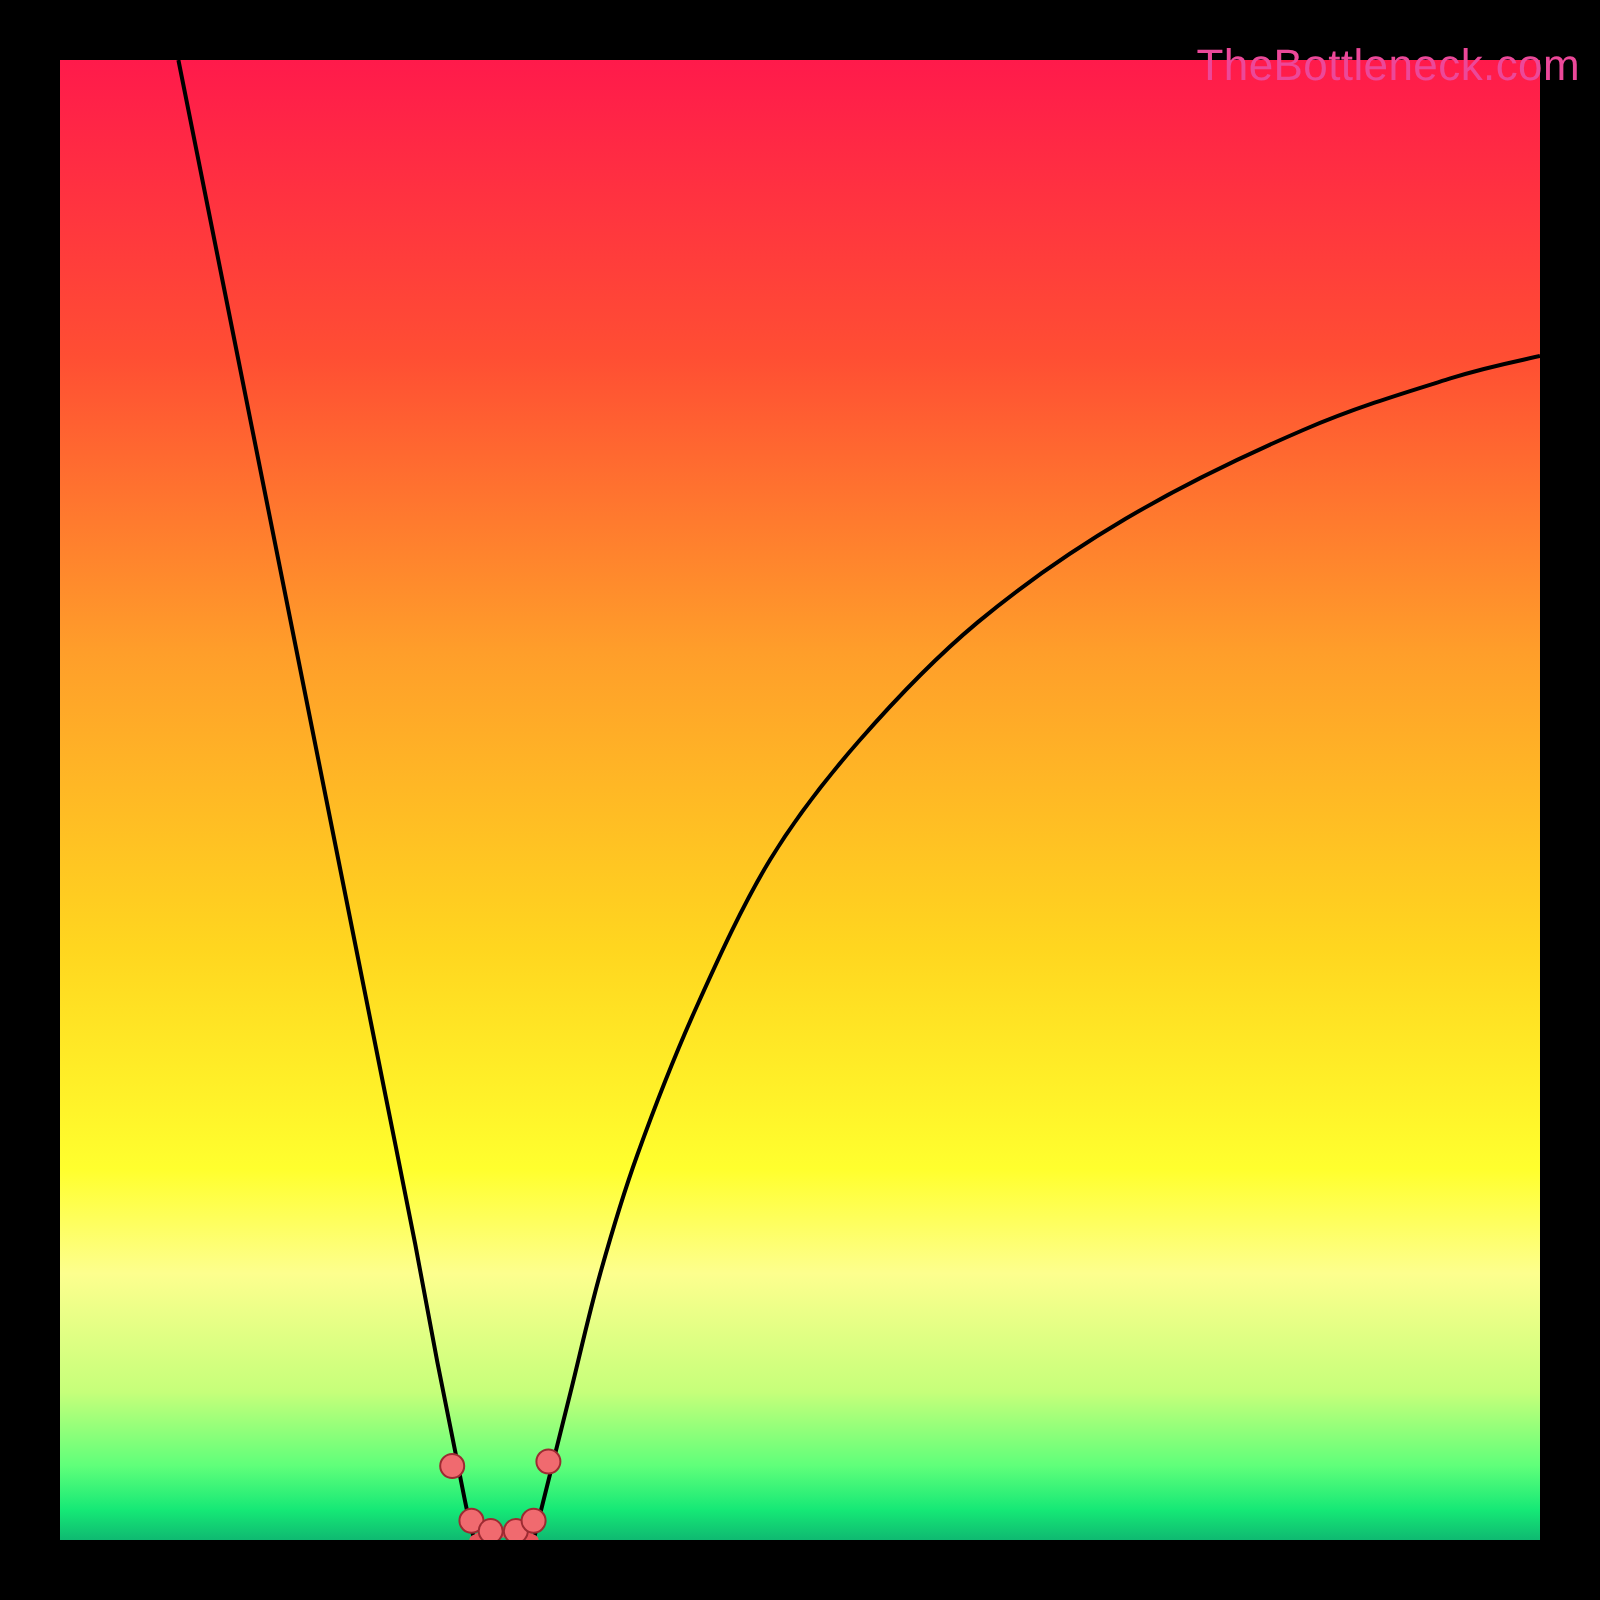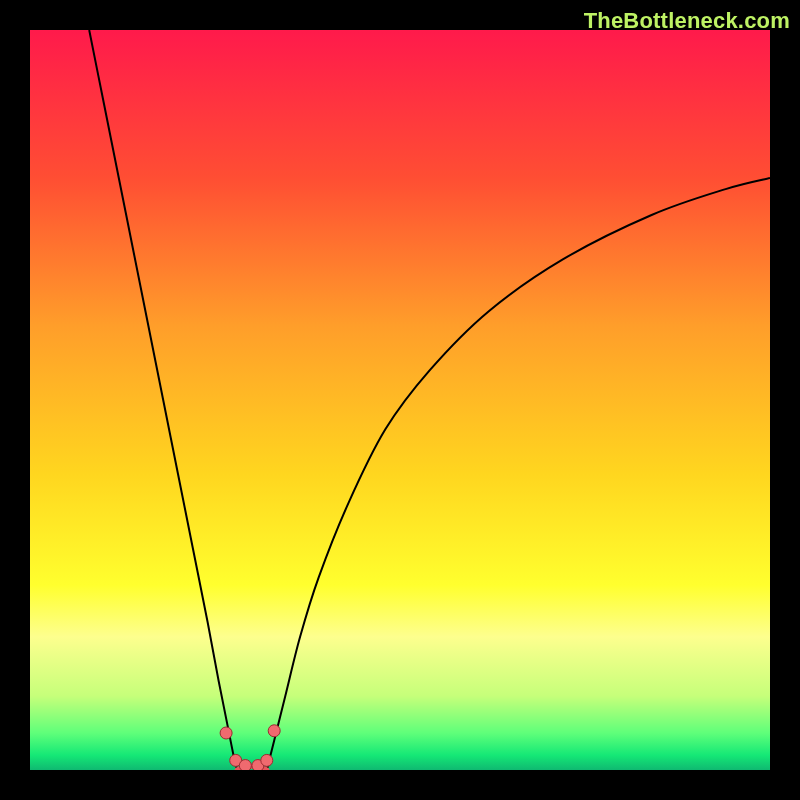--- a/index.html
+++ b/index.html
@@ -22,26 +22,26 @@
   }
   .gradient {
     position: absolute;
     left: 0;
     top: 0;
     width: 740px;
     height: 740px;
   }
   .watermark {
     position: absolute;
-    top: 8px;
+    top: 20px;
     right: 10px;
-    color: #bef264;
+    color: #ec4899;
     font-size: 22px;
     letter-spacing: 0.2px;
-    font-weight: 700;
+    font-weight: 400;
   }
   svg.curves {
     position: absolute;
     left: 0;
     top: 0;
   }
 </style>
 </head>
 <body>
 

